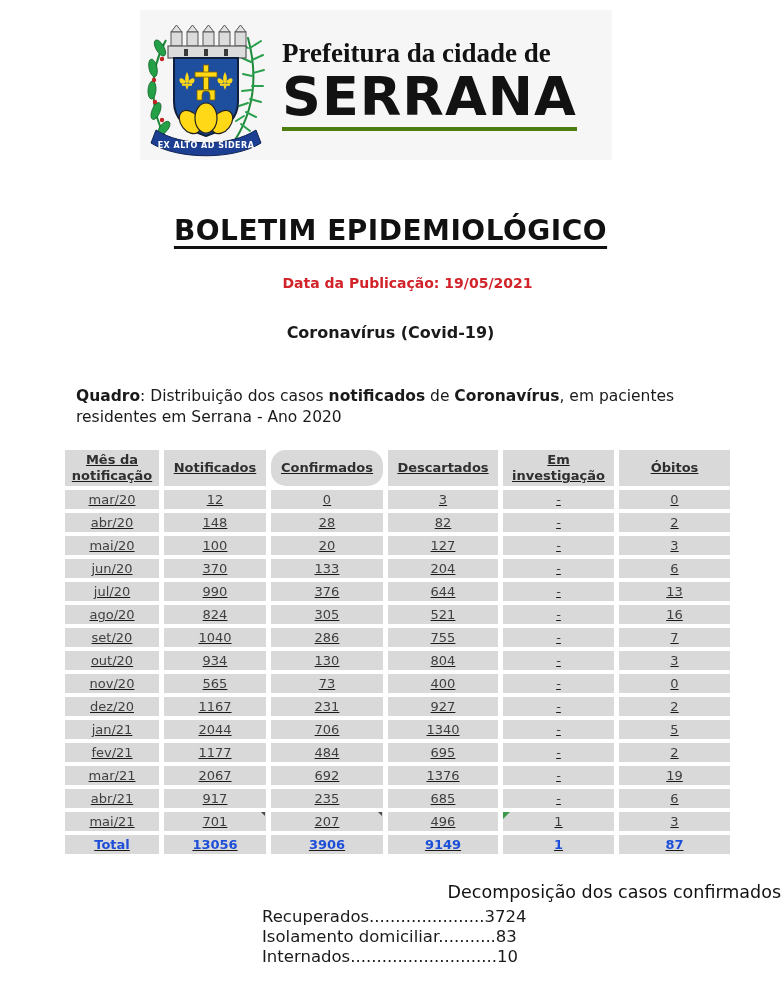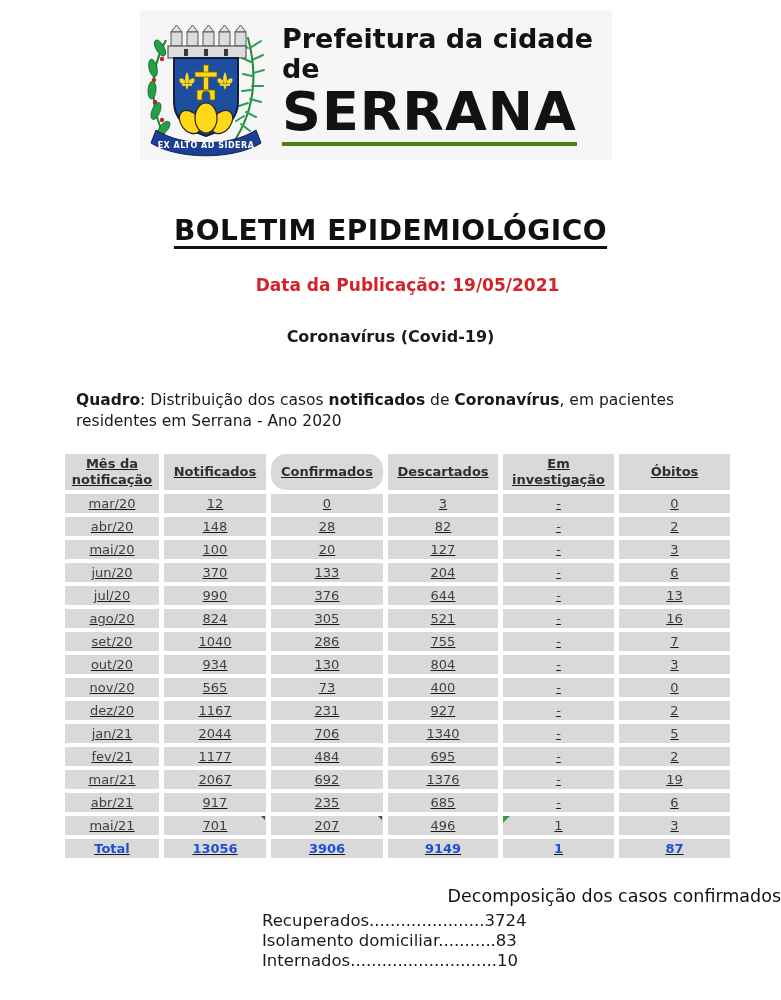--- a/index.html
+++ b/index.html
@@ -13,21 +13,21 @@
   .banner {
     margin: 10px 0 0 140px;
     width: 472px; height: 150px;
     background: #f6f6f6;
     display: flex; align-items: center;
   }
   .crest { width: 132px; height: 150px; flex: 0 0 auto; }
   .org-block { margin-left: 10px; }
   .org-line1 {
     font-size: 27px; font-weight: bold; color: #121212;
-    line-height: 1.1; letter-spacing: 0px;
+    line-height: 1.1; letter-spacing: 0px; font-family: Liberation Serif, serif;
   }
   .org-name {
     display: inline-block;
     font-size: 54px; font-weight: bold; color: #121212;
     line-height: 1.02; letter-spacing: 1px;
     border-bottom: 4px solid #4d7c0f;
     padding-bottom: 3px;
   }
   .doc-title {
     margin-top: 54px;
@@ -36,21 +36,21 @@
     text-decoration: underline;
     text-decoration-thickness: 3px;
     text-underline-offset: 6px;
     color: #111;
     letter-spacing: 0.5px;
   }
   .pub-line {
     text-align: center;
     color: #d2232a;
     font-weight: bold;
-    font-size: 17px;
+    font-size: 14px;
     padding-left: 34px;
   }
   .pub-line.first { margin-top: 28px; }
   .pub-line.second { margin-top: 15px; }
   .covid-subtitle {
     margin-top: 32px;
     text-align: center;
     font-weight: bold;
     font-size: 16px;
     color: #1a1a1a;

